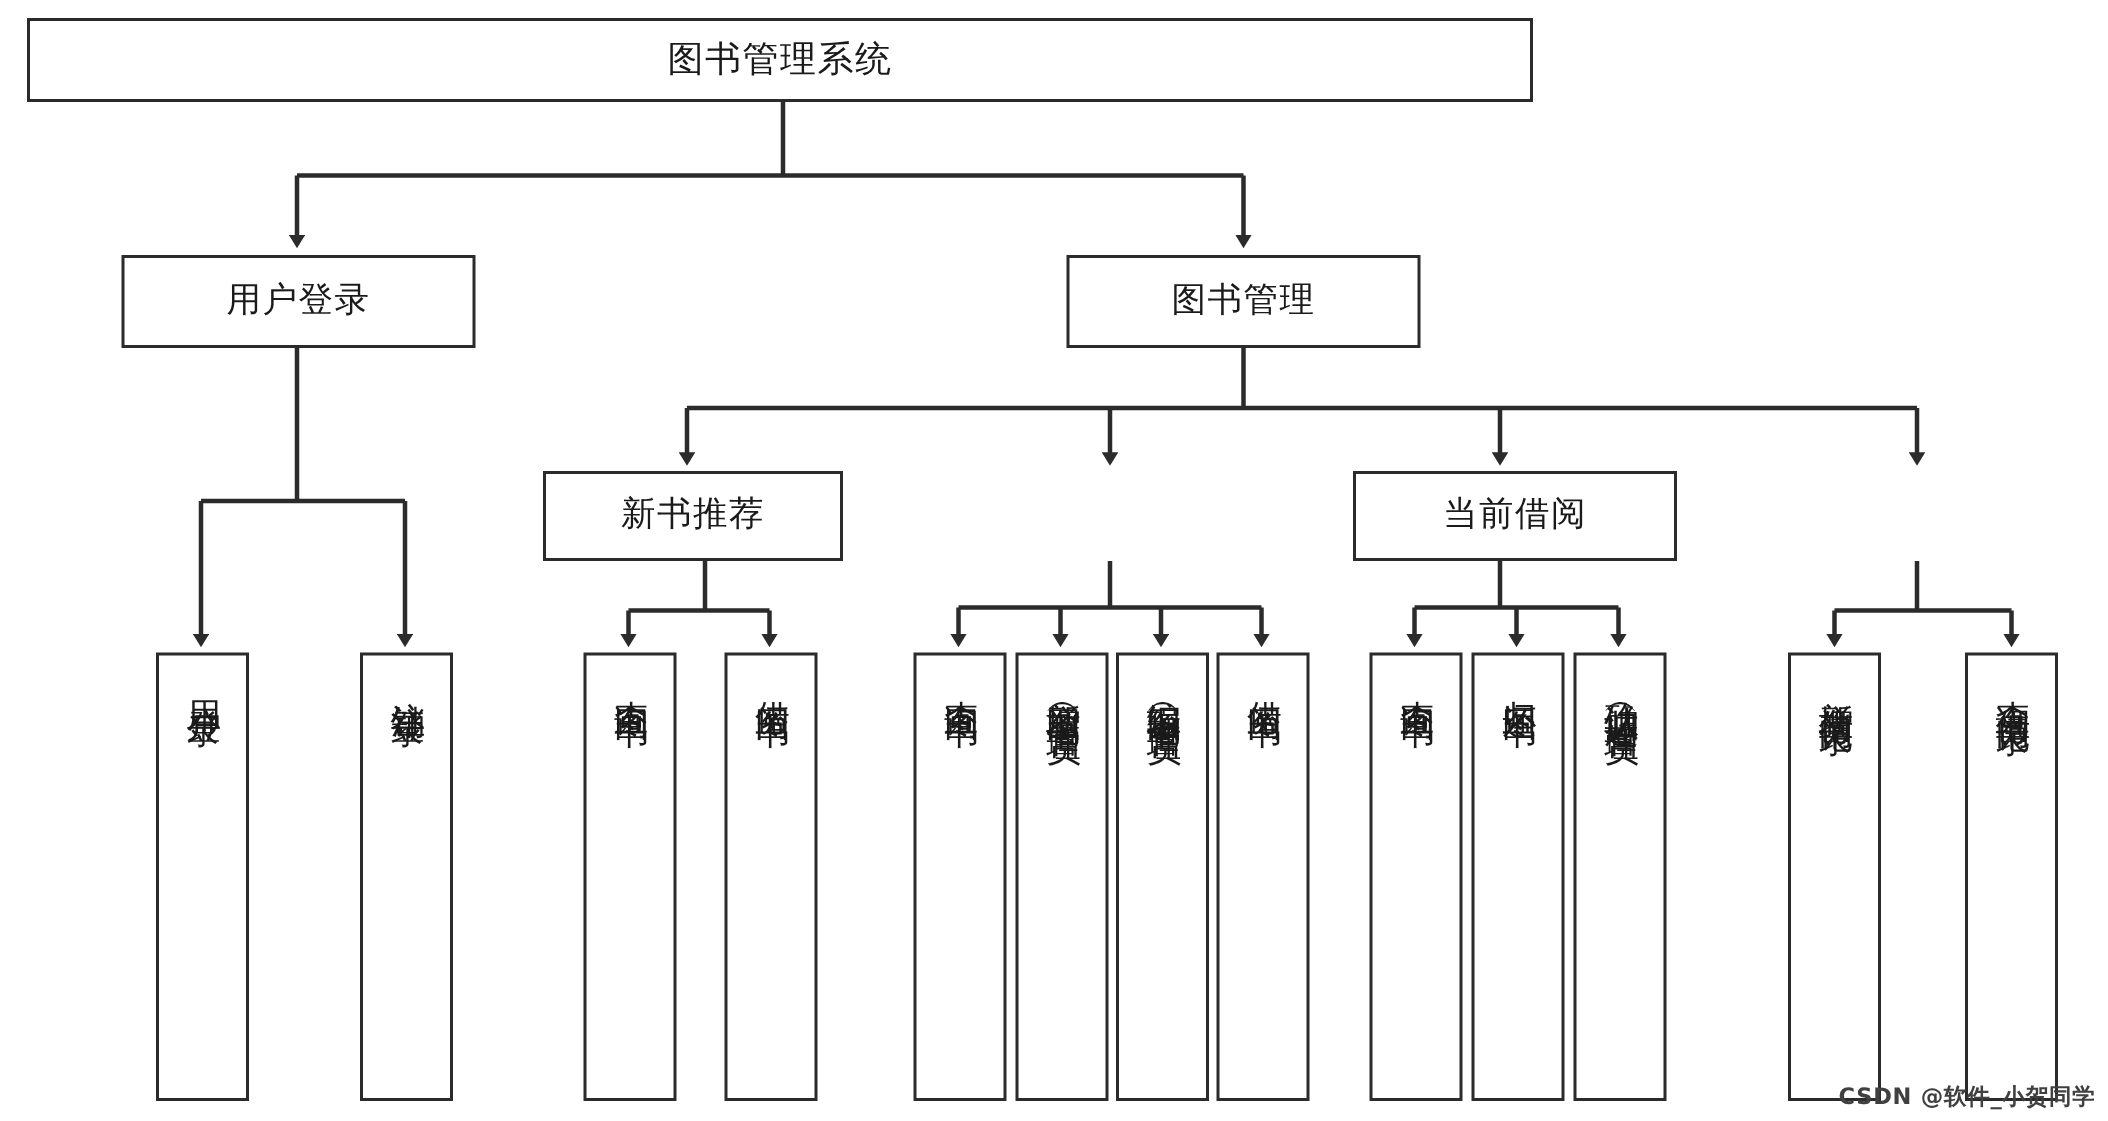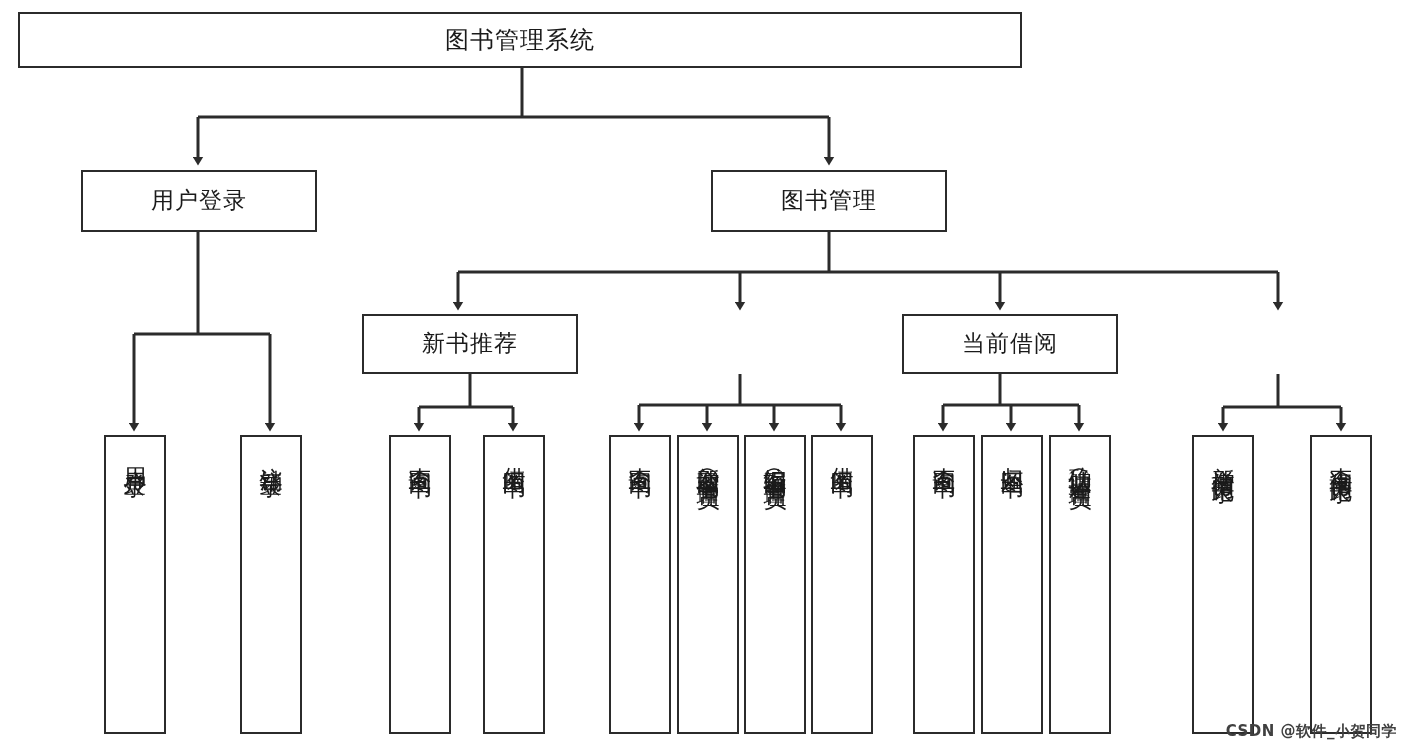--- a/index.html
+++ b/index.html
@@ -142,21 +142,21 @@
   </div>
 
   <div class="node h" style="left:81px; top:170px; width:236px; height:62px;">
     <span class="node-label">用户登录</span>
   </div>
 
   <div class="node h" style="left:711px; top:170px; width:236px; height:62px;">
     <span class="node-label">图书管理</span>
   </div>
 
-  <div class="node h" style="left:362px; top:314px; width:216px; height:60px;">
+  <div class="node h" style="left:362px; top:314px; width:200px; height:60px;">
     <span class="node-label">新书推荐</span>
   </div>
 
 
   <div class="node h" style="left:902px; top:314px; width:216px; height:60px;">
     <span class="node-label">当前借阅</span>
   </div>
 
 
   <div class="node v" style="left:104px; top:435px; width:62px; height:299px;">

